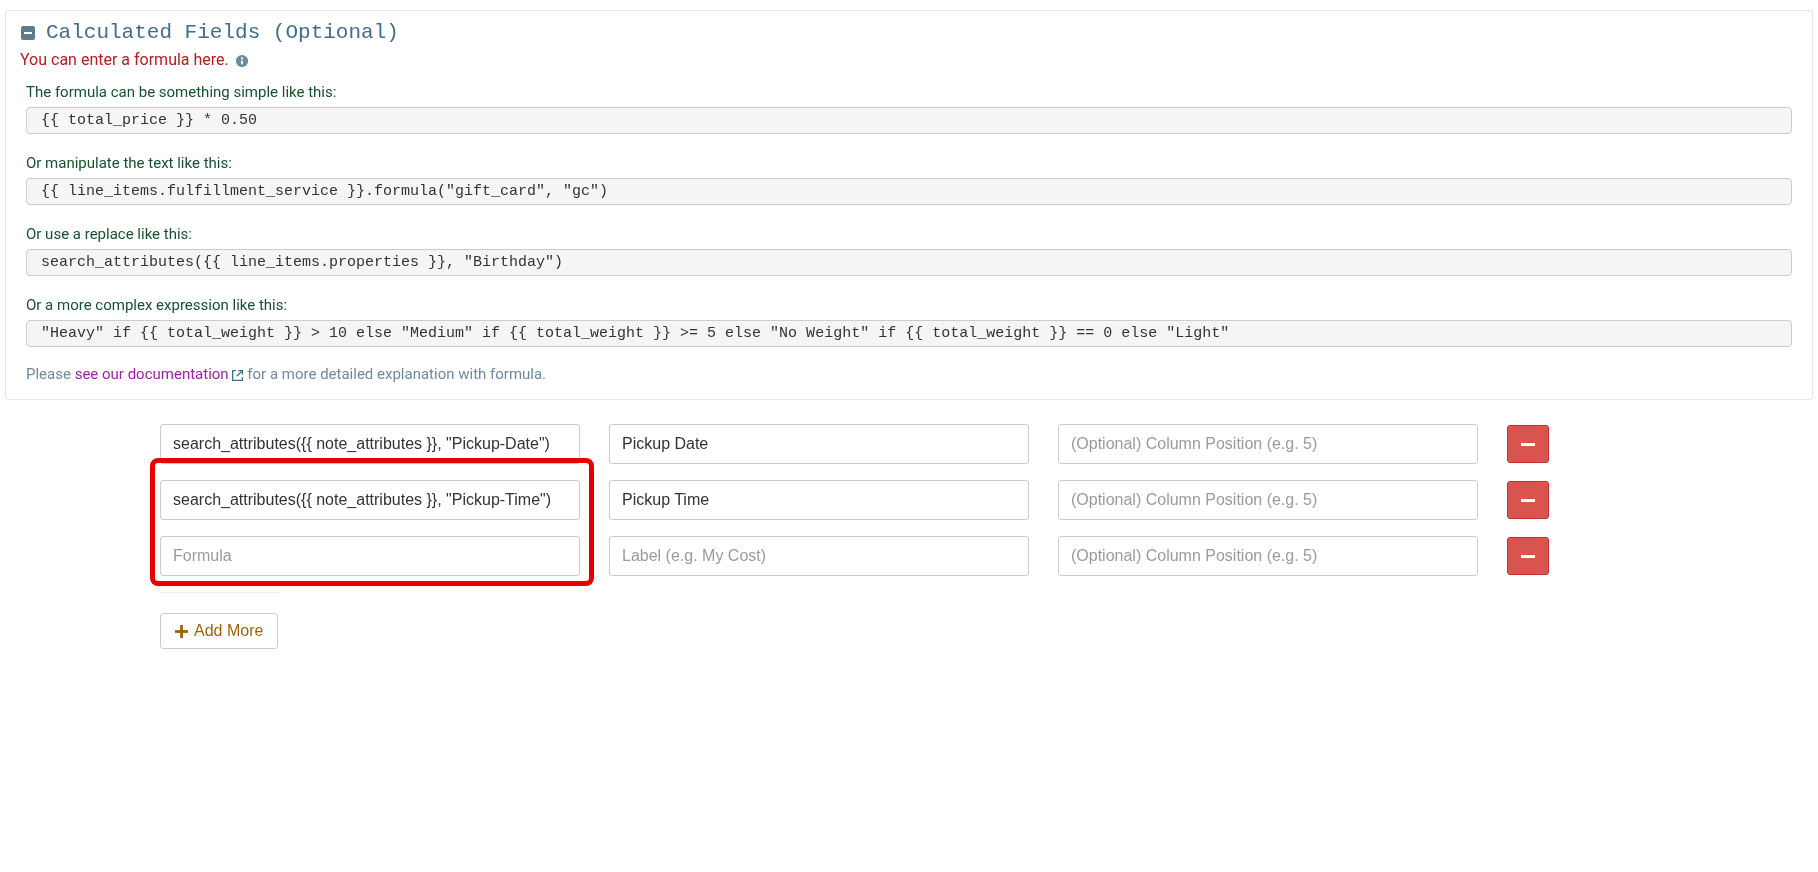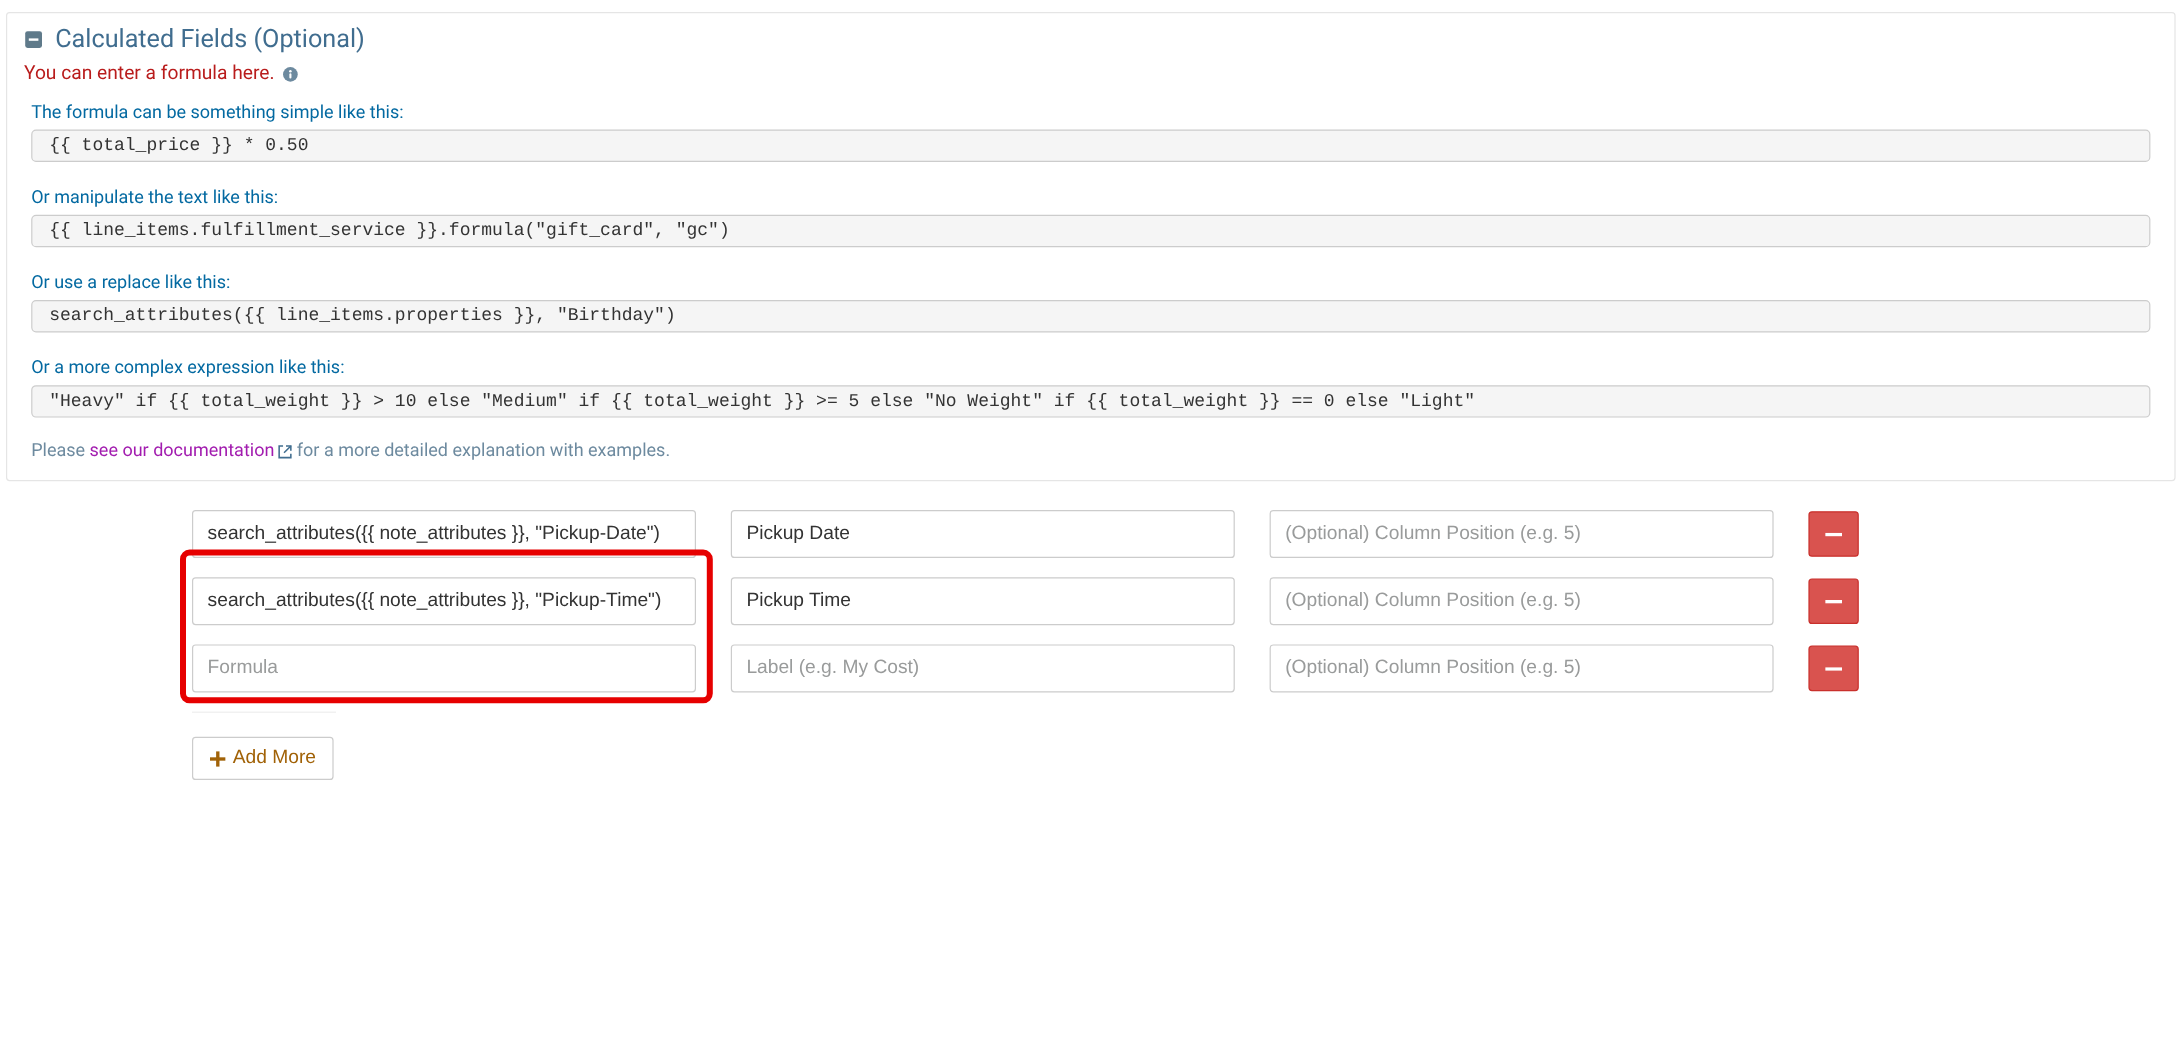--- a/index.html
+++ b/index.html
@@ -14,20 +14,21 @@
     .panel {
       border: 1px solid #e5e5e5;
       border-radius: 3px;
       margin: 10px 5px 0 5px;
     }
     .panel-header {
       padding: 10px 14px 6px 14px;
       display: flex;
       align-items: center;
       gap: 10px;
+      font-family: Liberation Mono, monospace;
     }
     .panel-title {
       color: #406d8f;
       font-size: 21px;
       font-weight: 400;
     }
     .collapse-icon {
       width: 16px;
       height: 16px;
       color: #5f7a8a;
@@ -45,21 +46,21 @@
     }
     .info-icon {
       width: 14px;
       height: 14px;
       color: #6d8a9f;
     }
     .help-content {
       padding: 0 20px 10px 20px;
     }
     .help-label {
-      color: #0369a1;
+      color: #14532d;
       font-size: 15px;
       margin-top: 20px;
       margin-bottom: 6px;
     }
     .help-label:first-child { margin-top: 0; }
     .code-block {
       background: #f5f5f5;
       border: 1px solid #ccc;
       border-radius: 4px;
       padding: 4px 14px;
@@ -184,21 +185,21 @@
     <div class="help-label">Or a more complex expression like this:</div>
     <div class="code-block">"Heavy" if {{ total_weight }} &gt; 10 else "Medium" if {{ total_weight }} &gt;= 5 else "No Weight" if {{ total_weight }} == 0 else "Light"</div>
 
     <div class="doc-link-text">
       <span>Please </span><a href="#" class="doc-link"><span>see our documentation</span><span class="ext-icon-inline">
             <svg viewBox="0 0 16 16" fill="none" stroke="currentColor" stroke-width="1.6">
               <path d="M6 2H2v12h12v-4"></path>
               <path d="M9 2h5v5"></path>
               <path d="M14 2L7 9"></path>
             </svg>
-          </span></a><span> for a more detailed explanation with examples.</span>
+          </span></a><span> for a more detailed explanation with formula.</span>
     </div>
   </div>
 </div>
 
 <div class="fields-area">
   <div class="field-row">
     <div class="col-formula"><input type="text" class="field-input" value="search_attributes({{ note_attributes }}, &quot;Pickup-Date&quot;)" placeholder="Formula" style=""></div>
     <div class="col-label"><input type="text" class="field-input" value="Pickup Date" placeholder="Label (e.g. My Cost)" style=""></div>
     <div class="col-position"><input type="text" class="field-input" placeholder="(Optional) Column Position (e.g. 5)" style=""></div>
     <button class="btn-remove">

